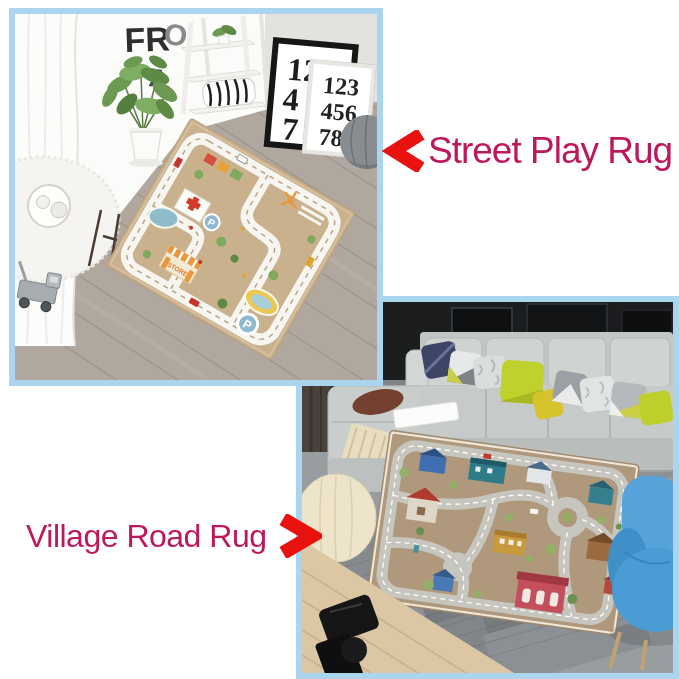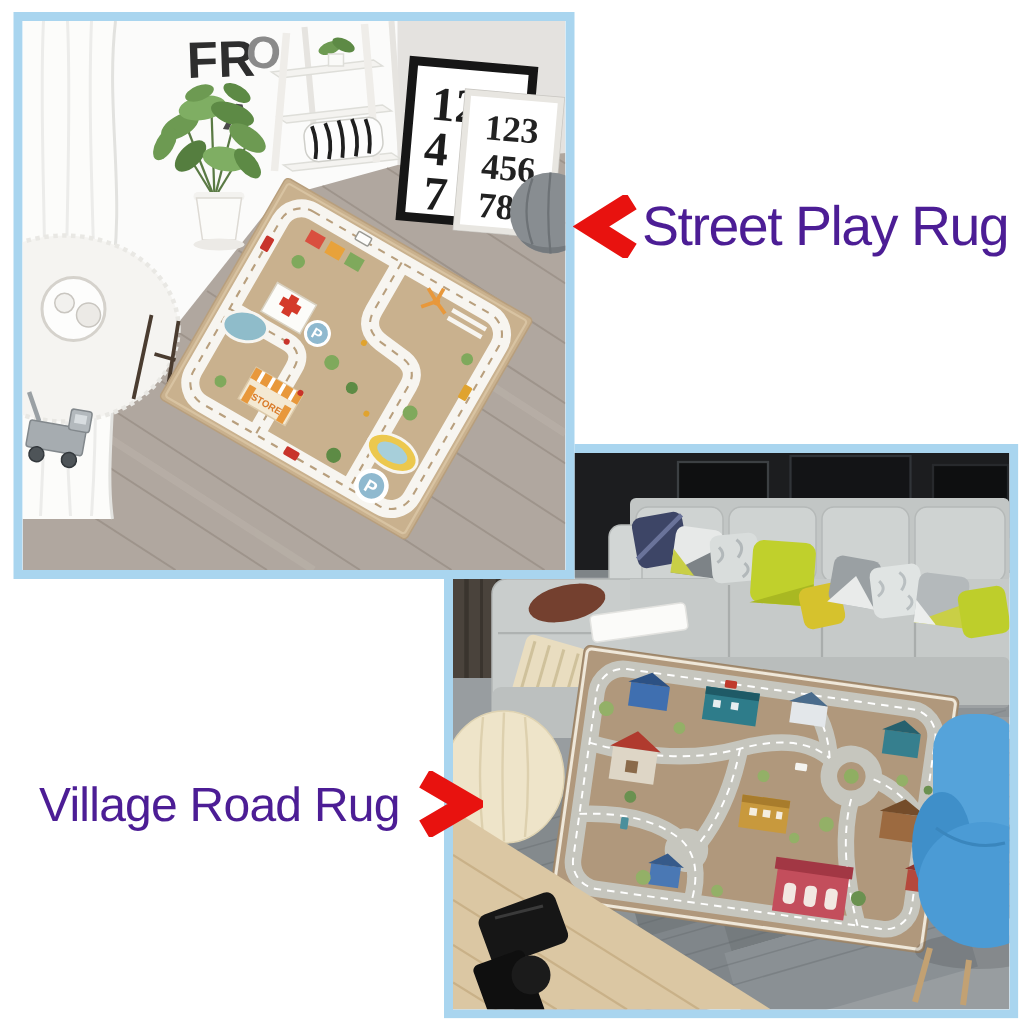--- a/index.html
+++ b/index.html
@@ -2,21 +2,21 @@
 <html><head>
 <meta charset="utf-8">
 <style>
   html,body{margin:0;padding:0;background:#fff;}
   .canvas{position:relative;width:679px;height:679px;background:#ffffff;overflow:hidden;
           font-family:"Liberation Sans",sans-serif;}
   .photo{position:absolute;border:6px solid #a9d5ef;box-sizing:border-box;background:#fff;overflow:hidden;}
   .photo-a{left:9px;top:8px;width:374px;height:378px;z-index:2;}
   .photo-b{left:296px;top:296px;width:383px;height:383px;z-index:1;}
   .photo svg{display:block;width:100%;height:100%;}
-  .label{position:absolute;display:flex;align-items:center;color:#4c1d95;z-index:3;white-space:nowrap;}
+  .label{position:absolute;display:flex;align-items:center;color:#be185d;z-index:3;white-space:nowrap;}
   .label-street{left:382px;top:128px;height:46px;}
   .label-street .txt{font-size:37px;letter-spacing:-1px;margin-left:2px;}
   .label-village{left:26px;top:512px;height:48px;}
   .label-village .txt{font-size:32px;letter-spacing:-0.5px;}
   .arrow{flex:0 0 auto;}
   .label-village .arrow{margin-left:10px;}
 </style>
 </head>
 <body>
 

